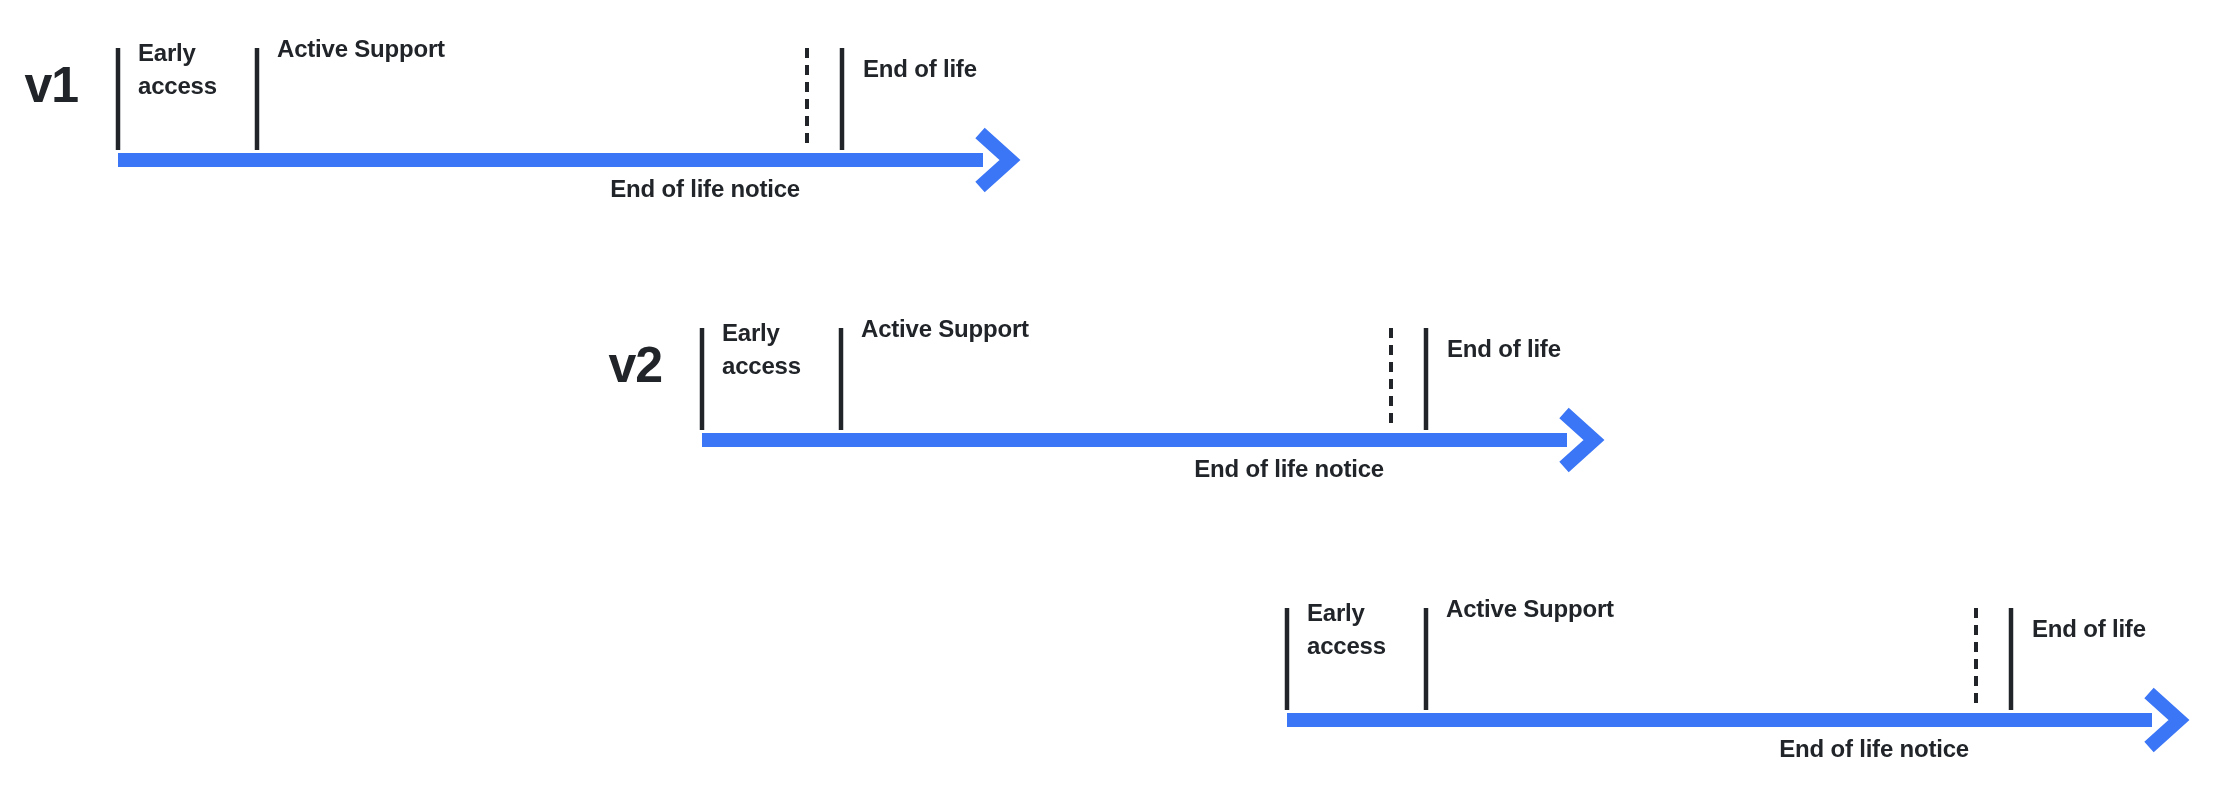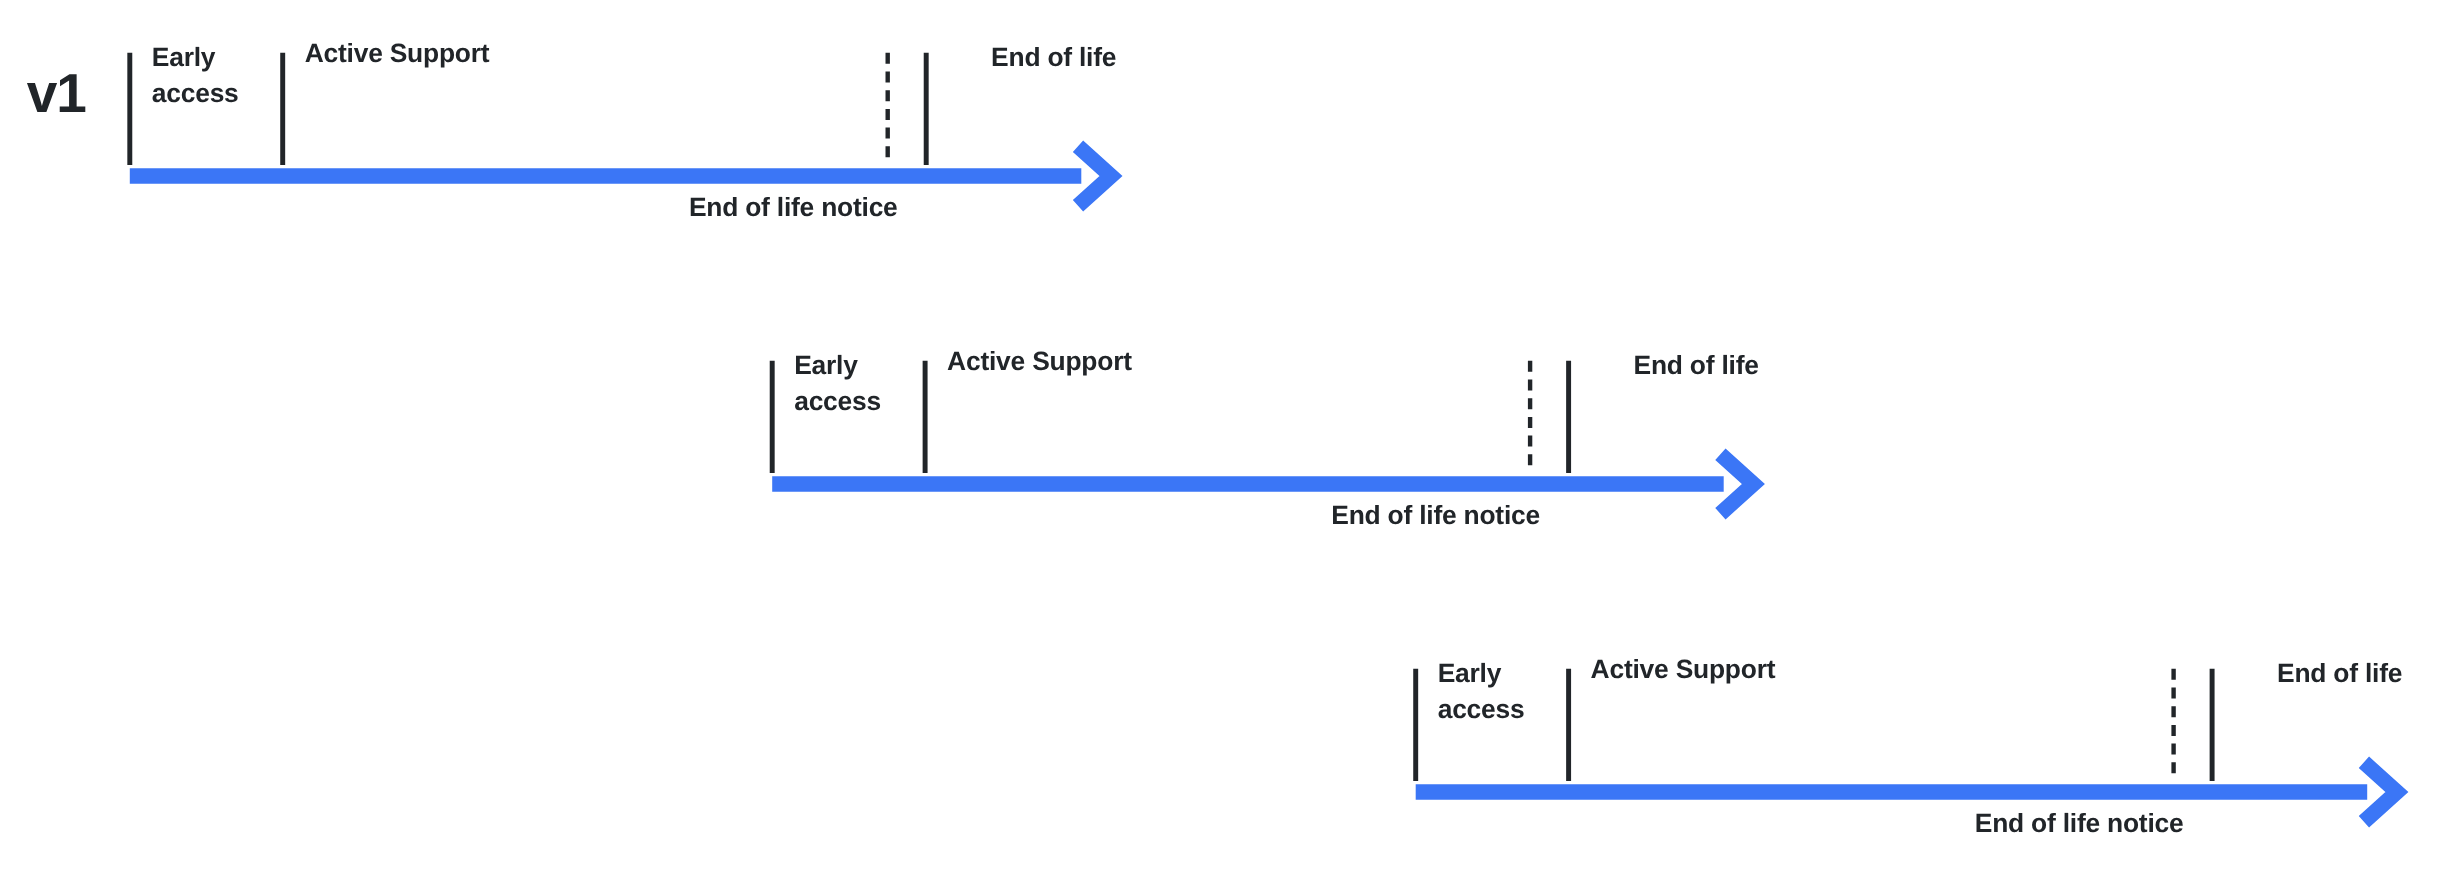--- a/index.html
+++ b/index.html
@@ -12,22 +12,22 @@
   .version{
     position:absolute;left:0;top:36px;width:180px;text-align:right;
     font-size:50px;font-weight:700;color:#212529;line-height:58px;letter-spacing:-1px;
   }
   .lbl{
     position:absolute;font-size:24px;font-weight:700;color:#212529;
     line-height:33px;letter-spacing:-0.2px;
   }
   .early{left:240px;top:16px;width:130px;}
   .active{left:379px;top:12px;width:420px;}
-  .eol{left:965px;top:16px;width:210px;margin-left:38px;}
-  .notice{right:262px;top:152px;text-align:left;white-space:nowrap;}
+  .eol{left:965px;top:32px;width:210px;}
+  .notice{right:278px;top:152px;text-align:left;white-space:nowrap;}
   .tick{stroke:#212529;stroke-width:4.5;}
   .dash{stroke:#212529;stroke-width:4;stroke-dasharray:10 7;}
   .bar{stroke:#3b76f6;stroke-width:14;}
   .head{stroke:#3b76f6;stroke-width:14;fill:none;stroke-linejoin:miter;stroke-linecap:butt;}
 </style>
 </head>
 <body>
 
 <div class="row" style="left:-102px;top:20px">
   <svg class="gfx" width="1180" height="250" viewBox="0 0 1180 250">
@@ -47,20 +47,21 @@
 
 <div class="row" style="left:482px;top:300px">
   <svg class="gfx" width="1180" height="250" viewBox="0 0 1180 250">
     <line class="tick" x1="220" y1="28" x2="220" y2="130"></line>
     <line class="tick" x1="359" y1="28" x2="359" y2="130"></line>
     <line class="dash" x1="909" y1="28" x2="909" y2="127"></line>
     <line class="tick" x1="944" y1="28" x2="944" y2="130"></line>
     <line class="bar" x1="220" y1="140" x2="1085" y2="140"></line>
     <path class="head" d="M1082 113 L1112 140 L1082 167"></path>
   </svg>
+  <div class="version">v2</div>
   <div class="lbl early">Early access</div>
   <div class="lbl active">Active Support</div>
   <div class="lbl eol">End of life</div>
   <div class="lbl notice">End of life notice</div>
 </div>
 
 <div class="row" style="left:1067px;top:580px">
   <svg class="gfx" width="1180" height="250" viewBox="0 0 1180 250">
     <line class="tick" x1="220" y1="28" x2="220" y2="130"></line>
     <line class="tick" x1="359" y1="28" x2="359" y2="130"></line>

